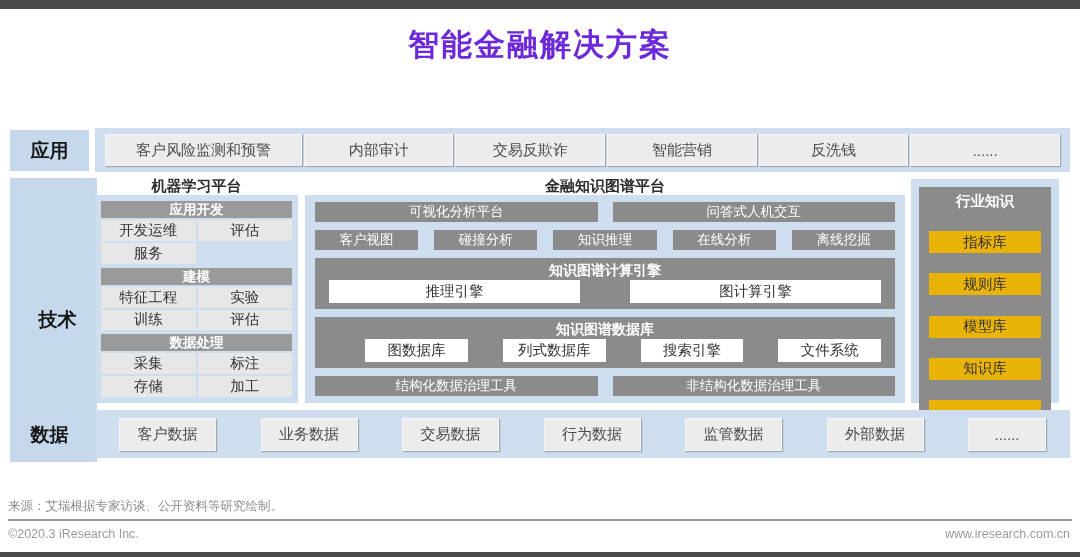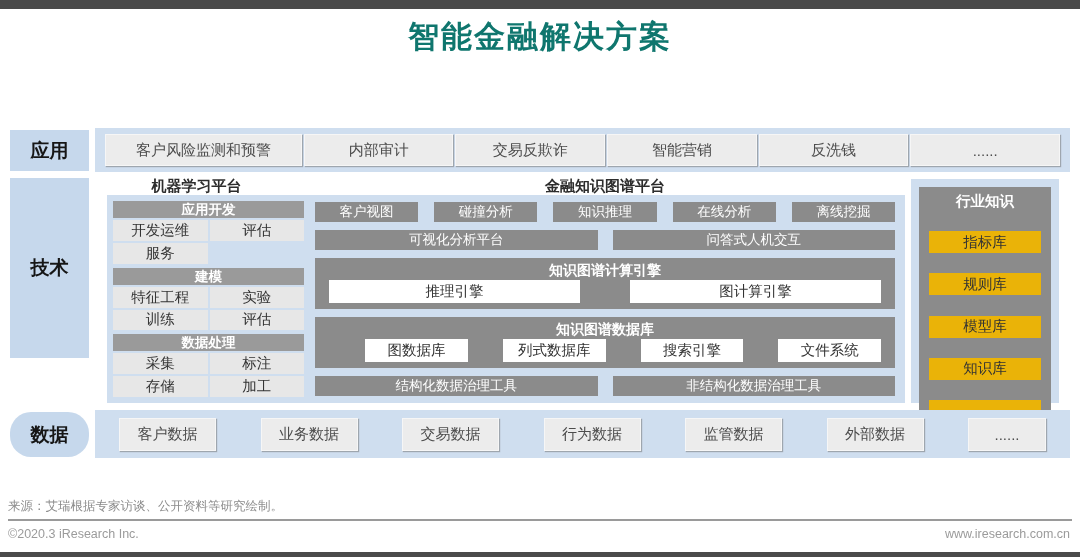--- a/index.html
+++ b/index.html
@@ -1,28 +1,28 @@
 <!DOCTYPE html>
 <html><head>
 <meta charset="utf-8">
 <style>
   html,body{margin:0;padding:0;background:#fff;}
   .page{position:relative;width:1080px;height:557px;background:#ffffff;overflow:hidden;
         font-family:"Liberation Sans","DejaVu Sans",sans-serif;}
   .bar{position:absolute;left:0;width:100%;background:#4a4a4a;}
   .bar.top{top:0;height:9px;}
   .bar.bottom{bottom:0;height:5px;}
-  .main-title{position:absolute;top:16px;left:0;width:100%;text-align:center;
-              font-size:31px;font-weight:bold;color:#0f766e;letter-spacing:2px;}
+  .main-title{position:absolute;top:24px;left:0;width:100%;text-align:center;
+              font-size:31px;font-weight:bold;color:#6d28d9;letter-spacing:2px;}
 
   
   .row-label{position:absolute;left:10px;width:79px;background:#c6d8ec;display:flex;
              align-items:center;justify-content:center;font-size:19px;font-weight:bold;color:#161616;}
   #label-app{top:130px;height:41px;}
-  #label-tech{top:178px;height:180px;}
+  #label-tech{top:178px;height:284px;padding-left:8px;}
   #label-data{top:412px;height:45px;border-radius:21px;}
 
   
   .strip{position:absolute;left:95px;width:975px;background:#cfdeef;display:flex;
          align-items:center;box-sizing:border-box;}
   #strip-app{top:128px;height:44px;padding:0 10px;gap:2px;}
   #strip-data{top:410px;height:48px;padding:0 24px;justify-content:space-between;}
   .btn{background:#ececec;border:1px solid #f6f6f6;box-shadow:1px 1px 1px rgba(110,110,110,.5);
        color:#4c4c4c;font-size:15px;display:flex;align-items:center;justify-content:center;height:30px;}
   #strip-app .btn{flex:1;}
@@ -31,21 +31,21 @@
   #strip-data .btn.small{width:76px;}
 
   
   .col-title{position:absolute;font-size:15px;font-weight:bold;color:#2d2d2d;text-align:center;}
   #ml-title{left:95px;top:177px;width:203px;}
   #kg-title{left:305px;top:177px;width:600px;}
 
   
   .panel{position:absolute;background:#cfdeef;box-sizing:border-box;}
   #ml-panel{left:95px;top:195px;width:203px;height:208px;padding:6px;display:flex;
-            flex-direction:column;gap:4px;margin-left:12px;}
+            flex-direction:column;gap:4px;}
   .ml-group{display:flex;flex-direction:column;gap:2px;flex:1;}
   .ml-header{background:#9a9a9a;color:#fff;font-weight:bold;font-size:13.5px;text-align:center;
              line-height:17px;height:17px;flex:none;}
   .ml-cells{display:grid;grid-template-columns:1fr 1fr;gap:2px;flex:1;}
   .ml-cell{background:#e7e7e7;color:#333;font-size:14.5px;display:flex;align-items:center;justify-content:center;}
   .ml-cell.ghost{background:transparent;box-shadow:none;}
 
   
   #kg-panel{left:305px;top:195px;width:600px;height:208px;padding:7px 10px;display:flex;
             flex-direction:column;justify-content:space-between;}
@@ -121,30 +121,30 @@
         <div class="ml-cell">采集</div>
         <div class="ml-cell">标注</div>
         <div class="ml-cell">存储</div>
         <div class="ml-cell">加工</div>
       </div>
     </div>
   </div>
 
   <div class="col-title" id="kg-title">金融知识图谱平台</div>
   <div class="panel" id="kg-panel">
+    <div class="kg-row">
+      <div class="gray-box">可视化分析平台</div>
+      <div class="gray-box">问答式人机交互</div>
+    </div>
     <div class="kg-row funcs">
       <div class="gray-box">客户视图</div>
       <div class="gray-box">碰撞分析</div>
       <div class="gray-box">知识推理</div>
       <div class="gray-box">在线分析</div>
       <div class="gray-box">离线挖掘</div>
-    </div>
-    <div class="kg-row">
-      <div class="gray-box">可视化分析平台</div>
-      <div class="gray-box">问答式人机交互</div>
     </div>
     <div class="kg-big">
       <div class="kg-big-title">知识图谱计算引擎</div>
       <div class="kg-big-items halves">
         <div class="white-box">推理引擎</div>
         <div class="white-box">图计算引擎</div>
       </div>
     </div>
     <div class="kg-big">
       <div class="kg-big-title">知识图谱数据库</div>

